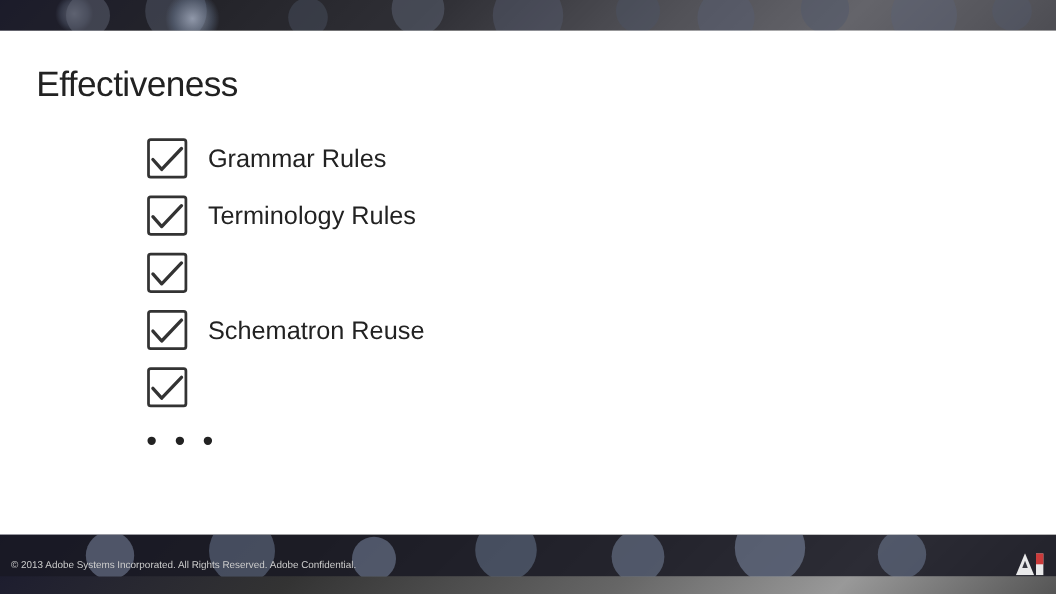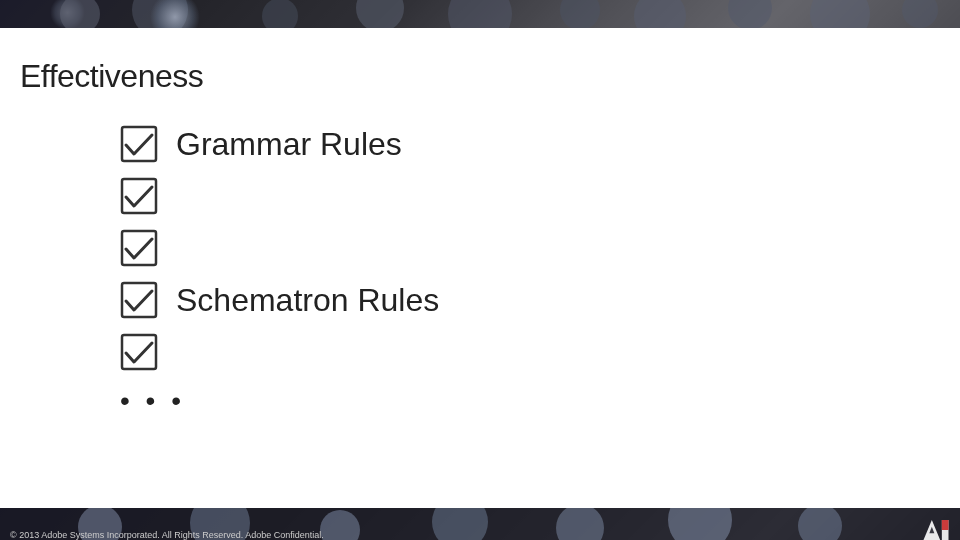--- a/index.html
+++ b/index.html
@@ -23,38 +23,38 @@
       background: linear-gradient(135deg, #1a1a2e 0%, #2d2d2d 20%, #444 40%, #888 60%, #bbb 80%, #888 100%);
       overflow: hidden;
     }
 
     
     .bottom-bar {
       position: absolute;
       bottom: 0;
       left: 0;
       width: 100%;
-      height: 32px;
+      height: 54px;
       background: linear-gradient(135deg, #1a1a2e 0%, #333 30%, #666 60%, #999 80%, #555 100%);
       overflow: hidden;
       display: flex;
-      align-items: flex-end;
+      align-items: center;
       justify-content: space-between;
       padding: 0 10px;
     }
 
     
     .main-content {
       position: absolute;
       top: 28px;
       left: 0;
       right: 0;
       bottom: 38px;
       background: #ffffff;
-      padding: 30px 20px;
+      padding: 30px 33px;
     }
 
     .page-title {
       font-size: 32px;
       font-weight: 400;
       color: #222222;
       margin-bottom: 30px;
       letter-spacing: -0.5px;
     }
 
@@ -70,21 +70,21 @@
     }
 
     .checkbox-icon {
       width: 38px;
       height: 38px;
       margin-right: 18px;
       flex-shrink: 0;
     }
 
     .item-label {
-      font-size: 32px;
+      font-size: 23px;
       color: #222222;
       font-weight: 400;
     }
 
     .ellipsis {
       padding-left: 100px;
       margin-top: 6px;
       font-size: 28px;
       color: #222222;
       letter-spacing: 4px;
@@ -155,33 +155,34 @@
           <rect x="2" y="2" width="34" height="34" rx="2" fill="none" stroke="#333333" stroke-width="2.5"></rect>
           <path d="M6 20 L14 29 L32 10" fill="none" stroke="#333333" stroke-width="3" stroke-linecap="round" stroke-linejoin="round"></path>
         </svg>
         <span class="item-label">Grammar Rules</span>
       </li>
       <li class="checklist-item">
         <svg class="checkbox-icon" viewBox="0 0 38 38">
           <rect x="2" y="2" width="34" height="34" rx="2" fill="none" stroke="#333333" stroke-width="2.5"></rect>
           <path d="M6 20 L14 29 L32 10" fill="none" stroke="#333333" stroke-width="3" stroke-linecap="round" stroke-linejoin="round"></path>
         </svg>
-      </li>
-      <li class="checklist-item">
-        <svg class="checkbox-icon" viewBox="0 0 38 38">
-          <rect x="2" y="2" width="34" height="34" rx="2" fill="none" stroke="#333333" stroke-width="2.5"></rect>
-          <path d="M6 20 L14 29 L32 10" fill="none" stroke="#333333" stroke-width="3" stroke-linecap="round" stroke-linejoin="round"></path>
-        </svg>
-      </li>
-      <li class="checklist-item">
-        <svg class="checkbox-icon" viewBox="0 0 38 38">
-          <rect x="2" y="2" width="34" height="34" rx="2" fill="none" stroke="#333333" stroke-width="2.5"></rect>
-          <path d="M6 20 L14 29 L32 10" fill="none" stroke="#333333" stroke-width="3" stroke-linecap="round" stroke-linejoin="round"></path>
-        </svg>
-        <span class="item-label">Schematron Rules</span>
+        <span class="item-label">Terminology Rules</span>
+      </li>
+      <li class="checklist-item">
+        <svg class="checkbox-icon" viewBox="0 0 38 38">
+          <rect x="2" y="2" width="34" height="34" rx="2" fill="none" stroke="#333333" stroke-width="2.5"></rect>
+          <path d="M6 20 L14 29 L32 10" fill="none" stroke="#333333" stroke-width="3" stroke-linecap="round" stroke-linejoin="round"></path>
+        </svg>
+      </li>
+      <li class="checklist-item">
+        <svg class="checkbox-icon" viewBox="0 0 38 38">
+          <rect x="2" y="2" width="34" height="34" rx="2" fill="none" stroke="#333333" stroke-width="2.5"></rect>
+          <path d="M6 20 L14 29 L32 10" fill="none" stroke="#333333" stroke-width="3" stroke-linecap="round" stroke-linejoin="round"></path>
+        </svg>
+        <span class="item-label">Schematron Reuse</span>
       </li>
       <li class="checklist-item">
         <svg class="checkbox-icon" viewBox="0 0 38 38">
           <rect x="2" y="2" width="34" height="34" rx="2" fill="none" stroke="#333333" stroke-width="2.5"></rect>
           <path d="M6 20 L14 29 L32 10" fill="none" stroke="#333333" stroke-width="3" stroke-linecap="round" stroke-linejoin="round"></path>
         </svg>
       </li>
     </ul>
 
   <div class="ellipsis">• • •</div>

